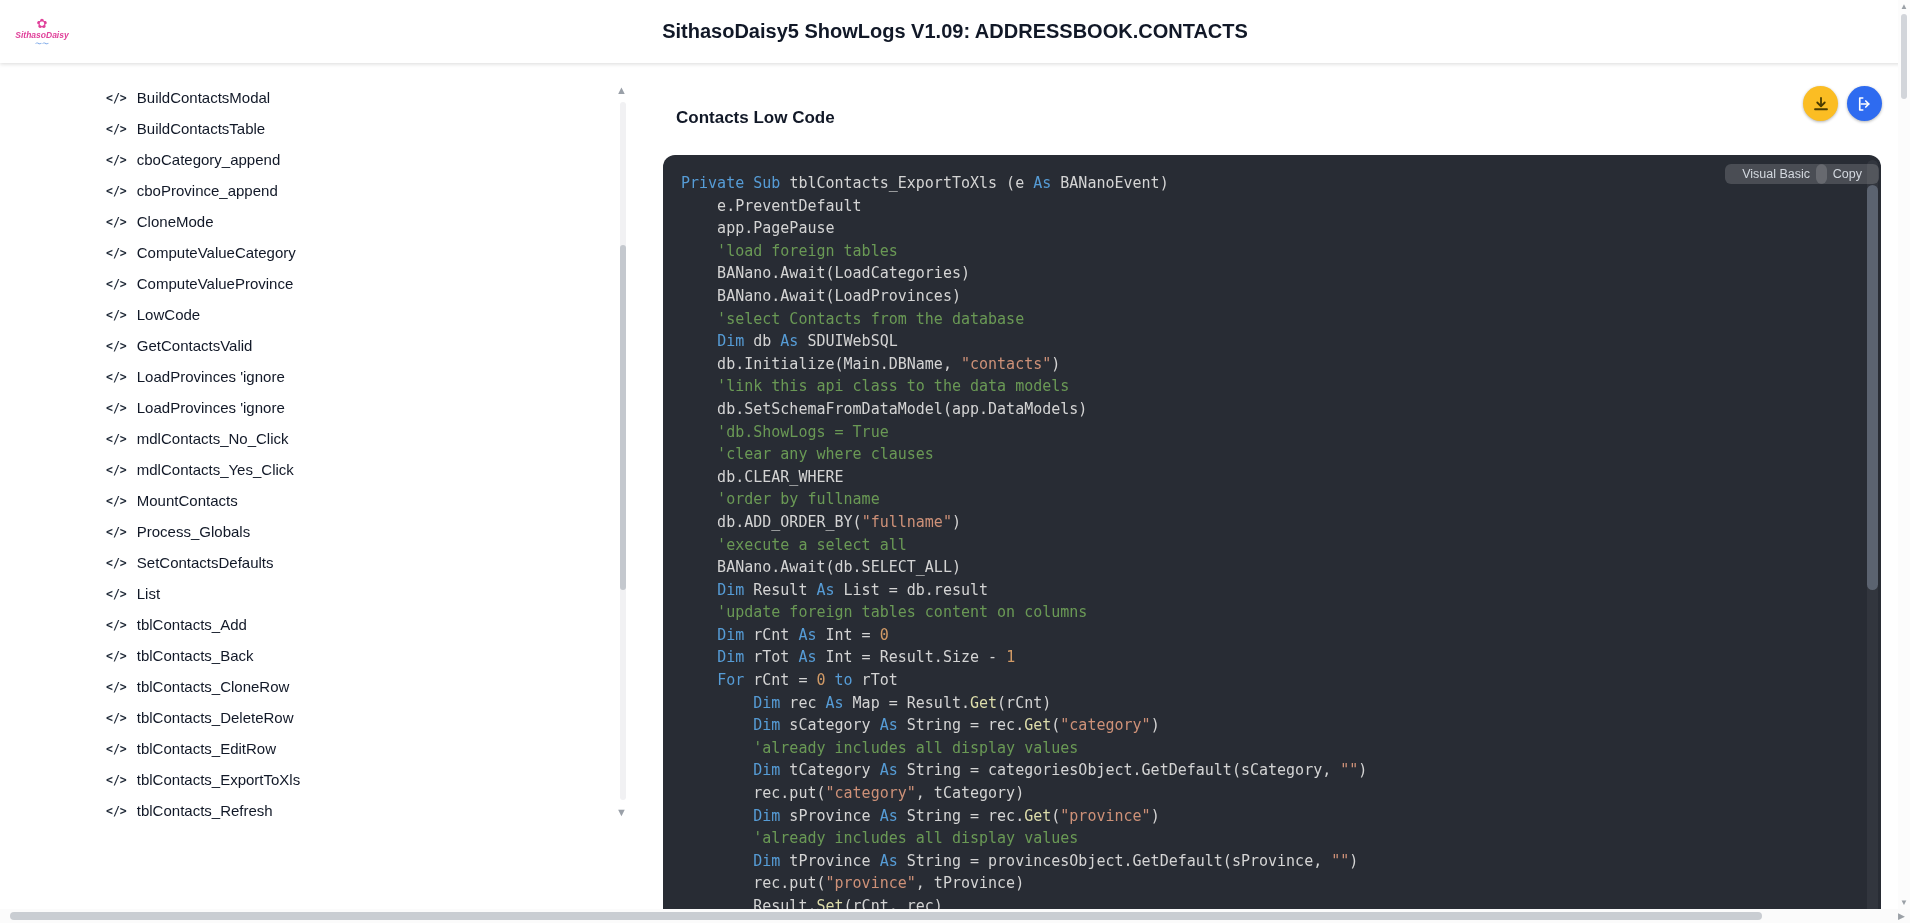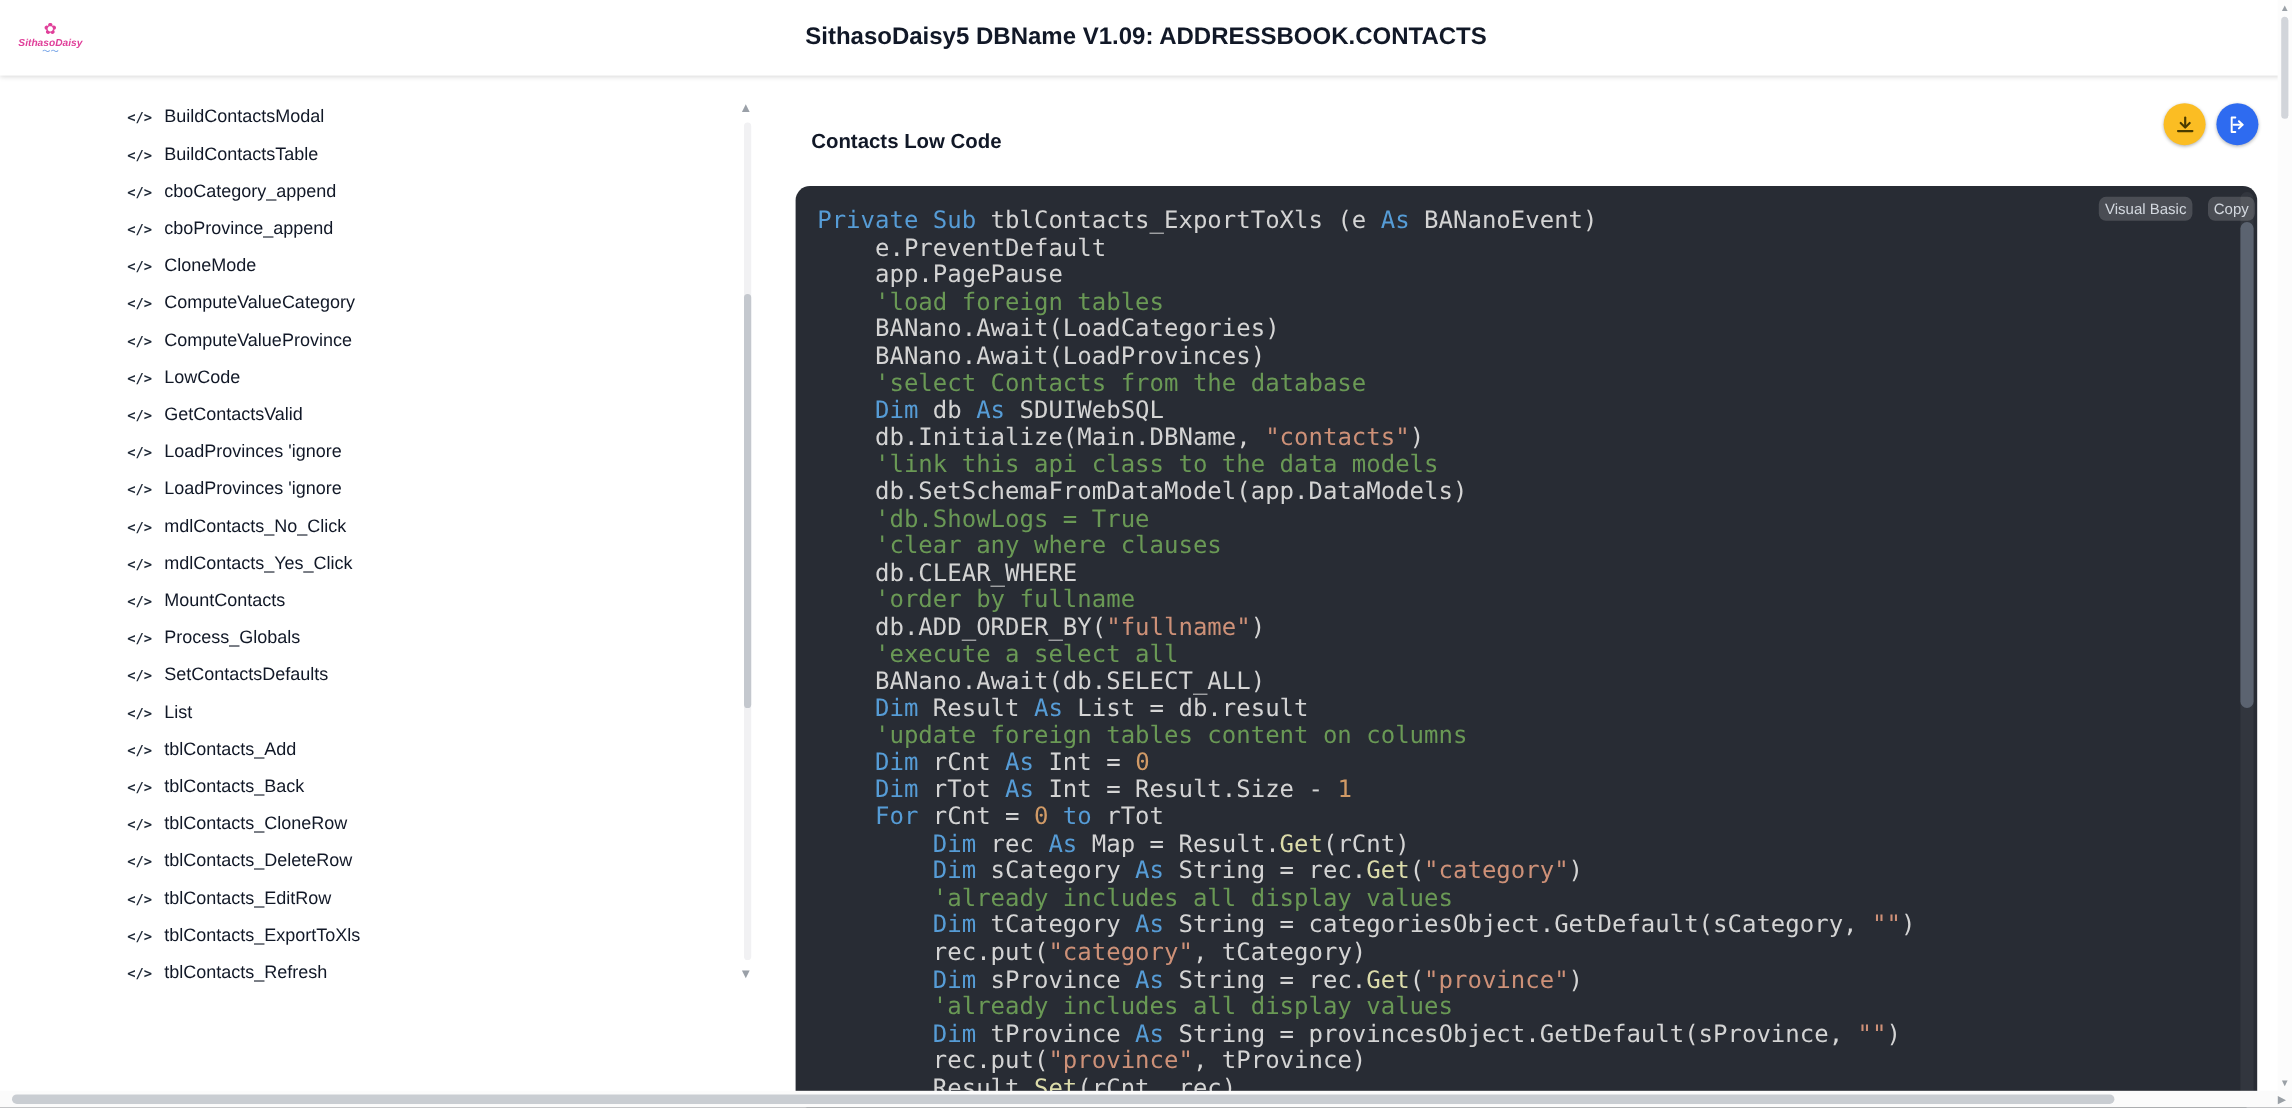--- a/index.html
+++ b/index.html
@@ -29,23 +29,23 @@
   
   .section-title{position:absolute;left:664px;top:96px;margin:12px;font-size:17px;font-weight:700;color:#111827;}
   .btn{position:absolute;width:35px;height:35px;border-radius:50%;border:none;display:flex;
     align-items:center;justify-content:center;cursor:pointer;box-shadow:0 1px 3px rgba(0,0,0,.3);padding:0;}
   .btn.yellow{left:1803px;top:86px;background:var(--accent-yellow);}
   .btn.blue{left:1847px;top:86px;background:var(--accent-blue);}
   
   .codebox{position:absolute;left:663px;top:155px;width:1218px;height:768px;
     background:var(--code-bg);border-radius:12px;overflow:hidden;z-index:1;}
   .code{position:absolute;left:18px;top:17px;margin:0;font-family:"DejaVu Sans Mono",monospace;
-    font-size:20px;line-height:22.6px;}
+    font-size:15px;line-height:22.6px;}
   .code-line{white-space:pre;}
-  .chip{position:absolute;top:9px;font-size:12.5px;padding:3px 5px;border-radius:6px;
+  .chip{position:absolute;top:9px;font-size:12.5px;padding:3px 17px;border-radius:6px;
     background:rgba(255,255,255,.16);color:#d3d8df;font-family:"Liberation Sans",sans-serif;z-index:2;}
   .chip.lang{right:54px;}
   .chip.copy{right:2px;cursor:pointer;}
   .code-track{position:absolute;right:3px;top:5px;bottom:5px;width:11px;background:rgba(255,255,255,.05);border-radius:6px;z-index:3;}
   .code-thumb{position:absolute;right:3px;top:30px;width:11px;height:405px;background:#5b6370;border-radius:6px;cursor:grab;z-index:4;}
   
   .hscroll{position:absolute;left:0;top:909px;width:1910px;height:14px;background:#fbfbfb;z-index:40;}
   .hthumb{position:absolute;left:10px;top:3px;width:1752px;height:8px;background:#c9cdd2;border-radius:4px;cursor:grab;}
   .harrow{position:absolute;right:5px;top:2px;font-size:9px;color:#9aa0a6;cursor:pointer;}
   .vscroll{position:absolute;right:0;top:0;width:12px;height:909px;background:#fcfcfc;z-index:41;}
@@ -57,21 +57,21 @@
 <body>
 
 <div class="page">
 
   <header class="topbar">
     <div class="logo">
       <div class="logo-flower">✿</div>
       <div class="logo-text">SithasoDaisy</div>
       <div class="logo-squiggle">〜〜</div>
     </div>
-    <h1 class="page-title">SithasoDaisy5 DBName V1.09: ADDRESSBOOK.CONTACTS</h1>
+    <h1 class="page-title">SithasoDaisy5 ShowLogs V1.09: ADDRESSBOOK.CONTACTS</h1>
   </header>
 
   <aside>
     <div class="side-list">
         <div class="side-item">
           <span class="code-ic">&lt;/&gt;</span>
           <span class="side-label">BuildContactsModal</span>
         </div>
         <div class="side-item">
           <span class="code-ic">&lt;/&gt;</span>

